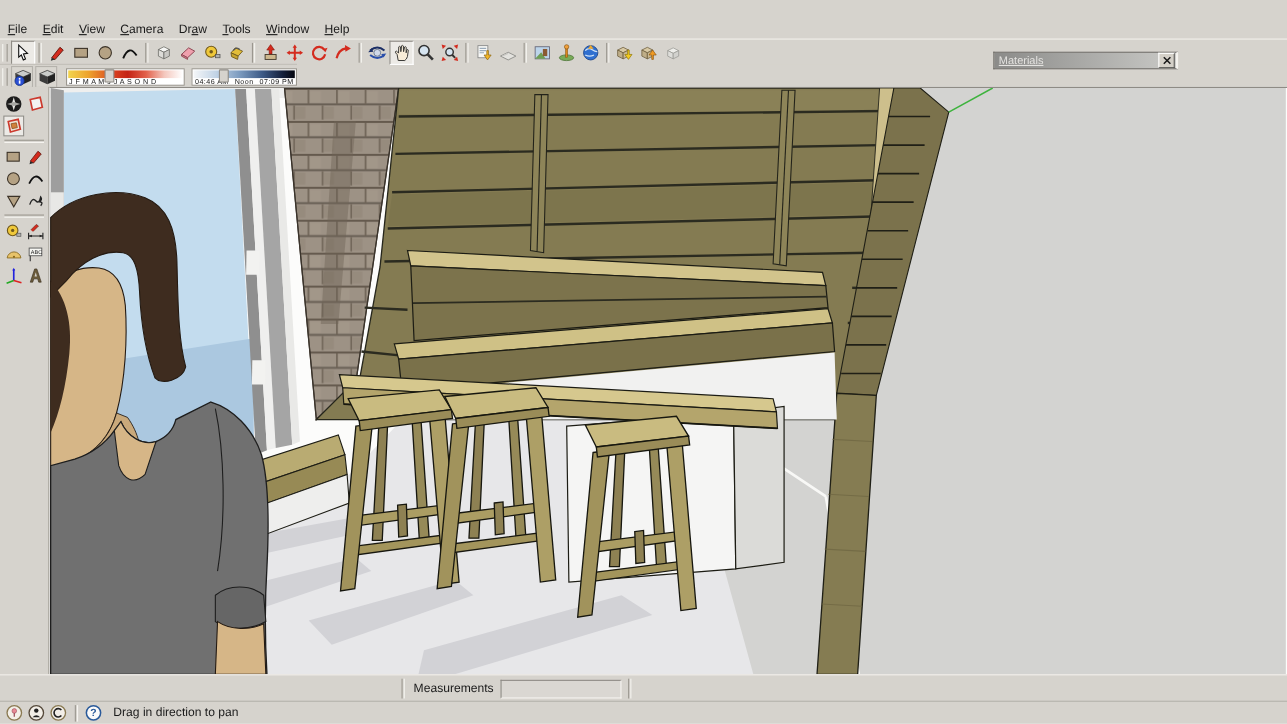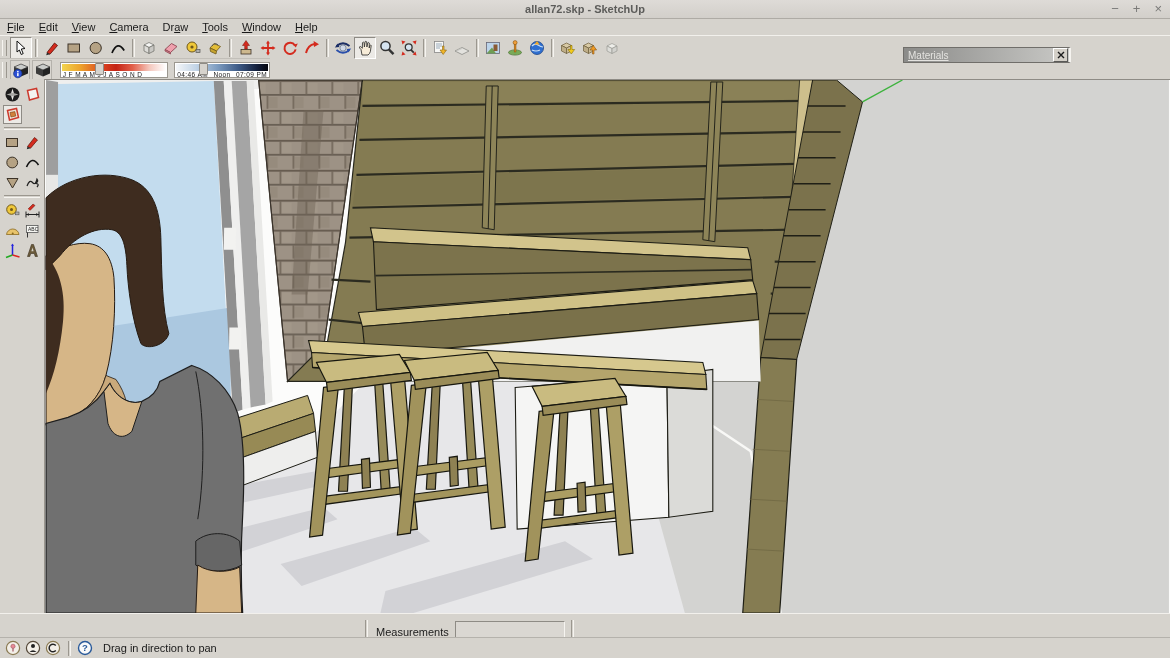--- a/index.html
+++ b/index.html
@@ -36,43 +36,35 @@
   #materials-win .mclose{width:13px;height:12px;margin-right:1px;background:#d4d0c8;border:1px solid #fff;border-right-color:#5a5a58;border-bottom-color:#5a5a58;display:flex;align-items:center;justify-content:center;}
   
   #main{position:absolute;left:0;top:79px;width:1170px;height:534px;}
   #palette{position:absolute;left:0;top:0;width:45px;height:534px;background:#d6d3cd;border-right:1px solid #9b978f;box-sizing:border-box;padding-top:6px;}
   #palette .prow{display:flex;justify-content:flex-start;padding-left:3px;gap:1px;margin-bottom:1px;}
   .pbtn{width:19px;height:19px;display:flex;align-items:center;justify-content:center;border:1px solid transparent;box-sizing:border-box;}
   .pbtn.active{background:#eceae6;border:1px solid #8e8b85;}
   .psep{height:1px;margin:3px 4px;border-top:1px solid #9b978f;border-bottom:1px solid #f6f4f0;}
   #viewport{position:absolute;left:45px;top:0;width:1125px;height:534px;background:#fcfcfb;border-top:1px solid #8e8b85;box-sizing:border-box;}
   
-  #measure-bar{position:absolute;left:0;top:613px;width:1170px;height:24px;background:#d6d3cd;border-top:1px solid #f2f0ec;display:flex;align-items:flex-end;}
+  #measure-bar{position:absolute;left:0;top:613px;width:1170px;height:24px;background:#d6d3cd;border-top:1px solid #f2f0ec;display:flex;align-items:center;}
   #measure-bar .msep{width:1px;height:18px;border-left:1px solid #9b978f;border-right:1px solid #f6f4f0;}
   #measure-label{margin:0 6px 0 8px;color:#1a1a1a;}
   #measure-input{width:102px;height:15px;background:#dad7d2;border:1px solid #8e8b85;border-bottom-color:#f6f4f0;border-right-color:#f6f4f0;font-size:11px;padding:0 3px;font-family:"Liberation Sans",sans-serif;}
   #status-bar{position:absolute;left:0;top:637px;width:1170px;height:21px;background:#d6d3cd;border-top:1px solid #b5b2ac;display:flex;align-items:center;padding-left:5px;box-sizing:border-box;}
   #status-bar .circ{margin-right:4px;display:flex;}
   #status-bar .ssep{width:1px;height:15px;margin:0 6px 0 3px;border-left:1px solid #9b978f;border-right:1px solid #f6f4f0;}
   #status-msg{margin-left:6px;}
   svg{display:block;}
 </style>
 </head>
 <body>
 
 <div id="window">
 
-  <div id="titlebar">
-    <span class="title">allan72.skp - SketchUp</span>
-    <div id="win-controls">
-      <span>−</span>
-      <span>+</span>
-      <span>×</span>
-    </div>
-  </div>
 
   <div id="menubar">
     <span class="mitem"><u>F</u>ile</span>
     <span class="mitem"><u>E</u>dit</span>
     <span class="mitem"><u>V</u>iew</span>
     <span class="mitem"><u>C</u>amera</span>
     <span class="mitem">Dr<u>a</u>w</span>
     <span class="mitem"><u>T</u>ools</span>
     <span class="mitem"><u>W</u>indow</span>
     <span class="mitem"><u>H</u>elp</span>

